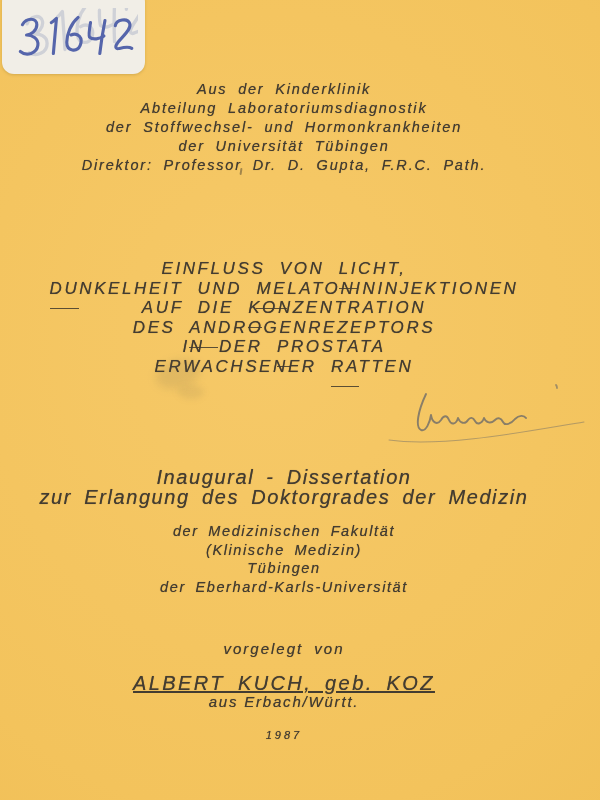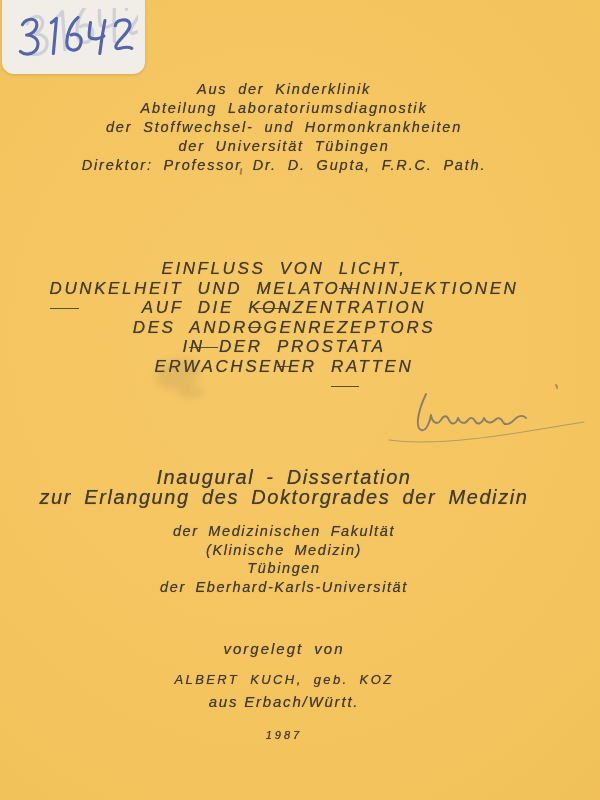--- a/index.html
+++ b/index.html
@@ -12,21 +12,21 @@
     color:#433c31;
   }
   .txt{ text-shadow:0 0 0.7px rgba(64,56,44,0.75); }
   .col{ position:absolute; left:4px; width:560px; text-align:center;margin-top:6px; }
   .header-block{ top:74px; font-size:14.5px; line-height:19px; letter-spacing:1.8px; word-spacing:5px; }
   .title-block{ top:253px; font-size:17px; line-height:19.5px; letter-spacing:2.6px; word-spacing:7px; }
   .title-block .u{ border-bottom:1.6px solid rgba(64,56,44,.85); padding-bottom:10px; }
   .diss-a{ top:461px; font-size:20px; line-height:20px; letter-spacing:1.6px; word-spacing:5px; }
   .diss-b{ top:516px; font-size:14.5px; line-height:18.5px; letter-spacing:1.6px; word-spacing:4px; }
   .presented{ top:634px; font-size:15px; letter-spacing:2px; word-spacing:5px;text-align:center; }
-  .author-name{ top:666px; font-size:13px; letter-spacing:2.4px; word-spacing:5px; }
+  .author-name{ top:666px; font-size:20px; letter-spacing:2.4px; word-spacing:5px;text-decoration:underline; }
   .author-origin{ top:687px; font-size:15px; letter-spacing:1.8px; }
   .year{ top:723px; font-size:11px; letter-spacing:3px; }
   .label{
     position:absolute; left:2px; top:-10px; width:143px; height:84px;
     background:#f1eee7; border-radius:12px;
     box-shadow:0 1px 3px rgba(120,90,20,.25);
   }
   .label svg{ position:absolute; left:8px; top:18px; }
   .signature{ position:absolute; left:384px; top:378px; width:205px; height:72px; }
   .smudge{

